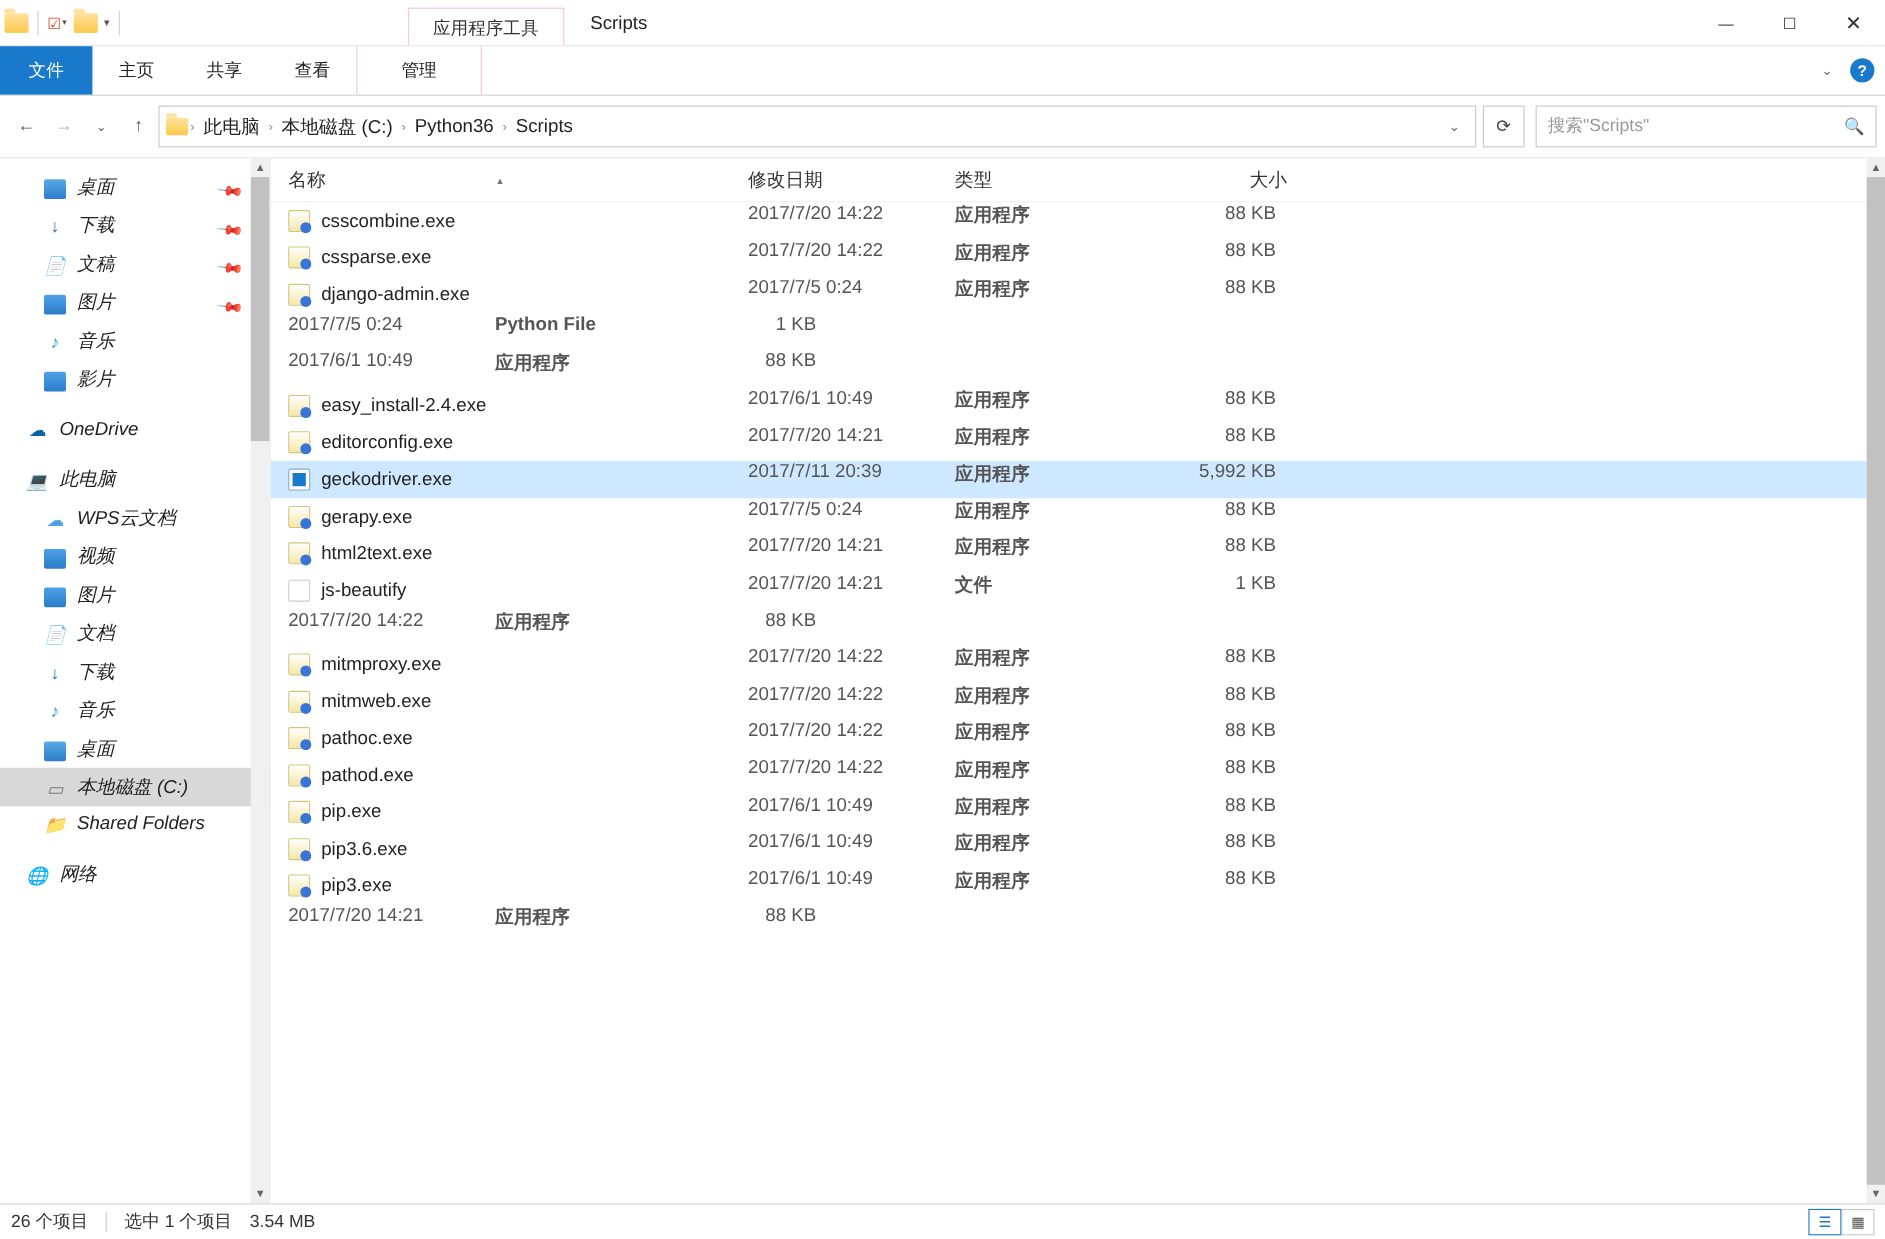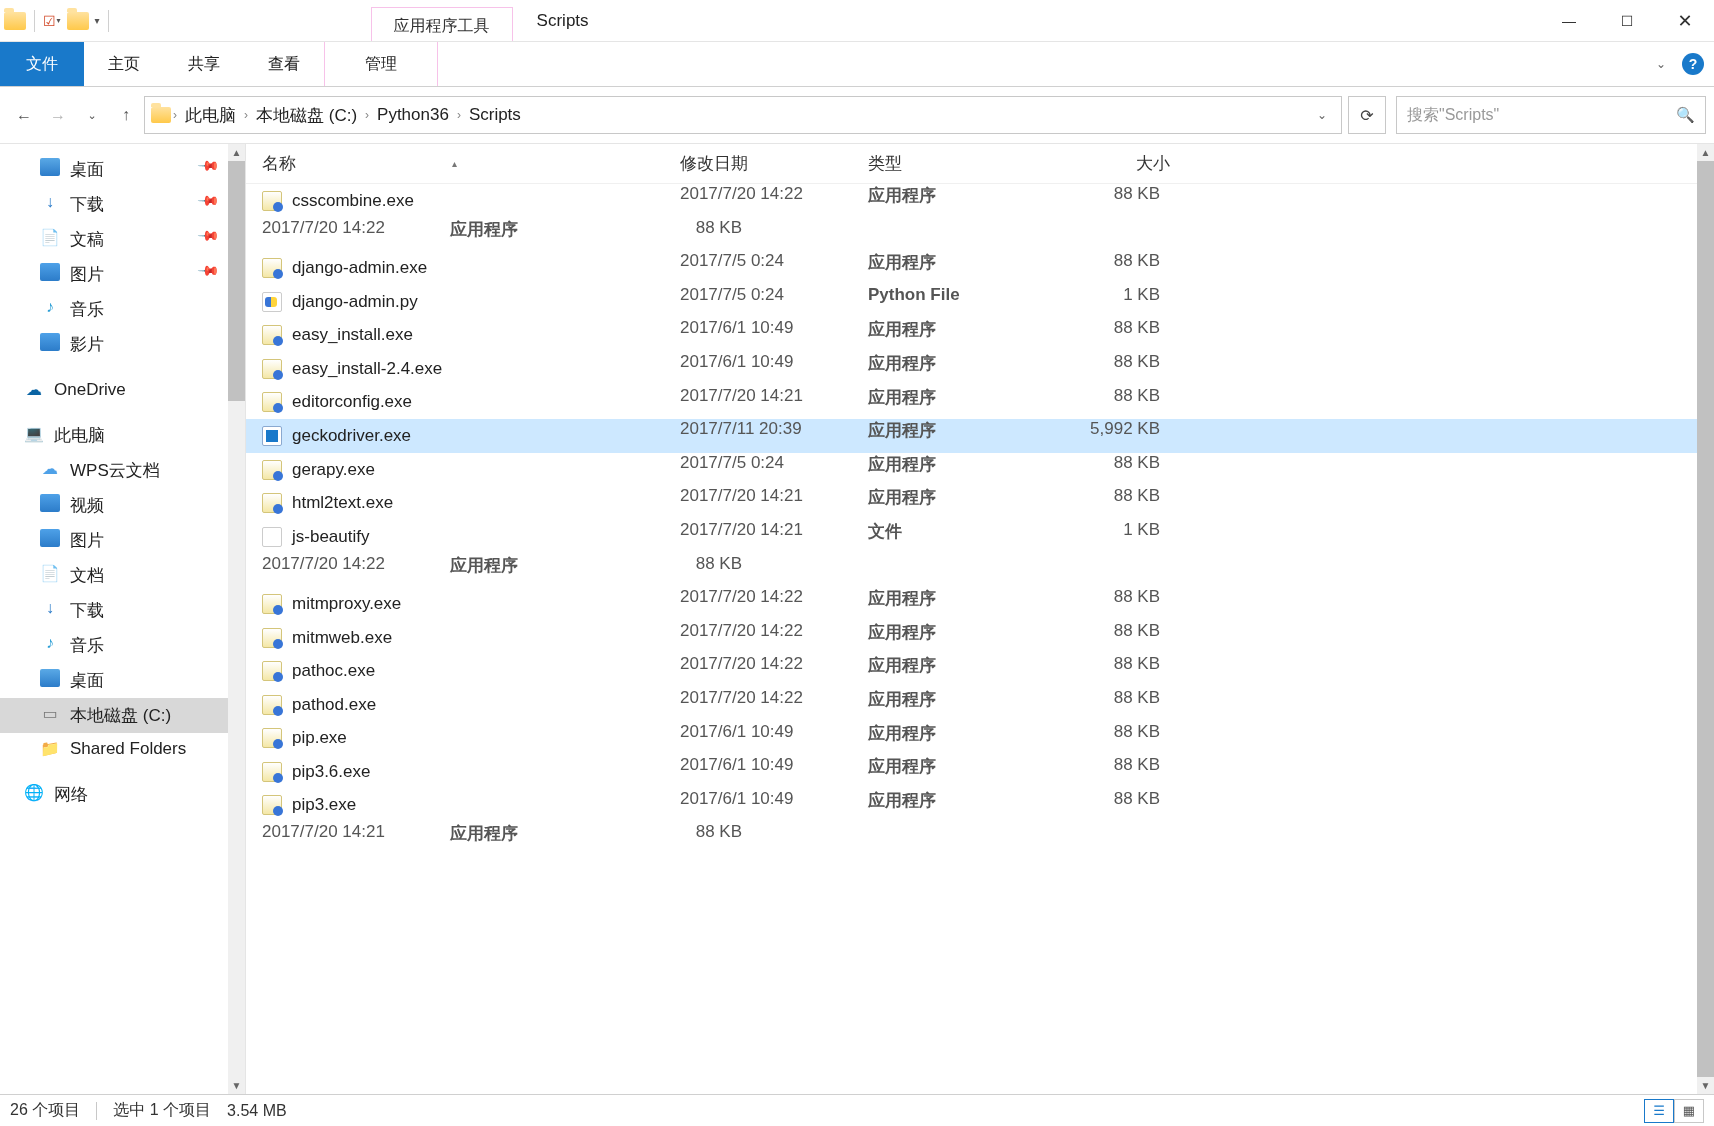--- a/index.html
+++ b/index.html
@@ -186,26 +186,27 @@
     padding-top:8px;
   }
   .nav-scroll {
     position:absolute;right:0;top:0;bottom:0;width:17px;
     background:#f0f0f0;
     display:flex;flex-direction:column;align-items:center;
   }
   .nav-scroll .arrow{height:17px;display:flex;align-items:center;justify-content:center;color:#666;font-size:10px;width:100%;}
   .nav-scroll .thumb{background:#c1c1c1;width:100%;height:240px;margin-top:0;}
   .nav-item {
-    display:flex;align-items:flex-start;
+    display:flex;align-items:flex-end;
     padding: 6px 0 6px 40px;
     gap:10px;
     font-size:17px;
     color:#222;
     position:relative;
+    font-style:italic;
   }
   .nav-item.top { padding-left:24px;}
   .nav-item .pin {
     position:absolute; right:28px; color:#888; font-size:14px;
     transform: rotate(45deg);
   }
   .nav-item.selected {
     background:#d8d8d8;
   }
   .nav-spacer { height:12px;}
@@ -468,47 +469,43 @@
         <div class="file-row">
           <div class="fname">
             <span class="exe-icon"></span>
             <span>csscombine.exe</span>
           </div>
           <div class="fdate">2017/7/20 14:22</div>
           <div class="ftype">应用程序</div>
           <div class="fsize">88 KB</div>
         </div>
         <div class="file-row">
+          <div class="fname">
+            <span class="exe-icon"></span>
+            <span>cssparse.exe</span>
+          </div>
           <div class="fdate">2017/7/20 14:22</div>
           <div class="ftype">应用程序</div>
           <div class="fsize">88 KB</div>
         </div>
         <div class="file-row">
           <div class="fname">
             <span class="exe-icon"></span>
             <span>django-admin.exe</span>
           </div>
           <div class="fdate">2017/7/5 0:24</div>
           <div class="ftype">应用程序</div>
           <div class="fsize">88 KB</div>
         </div>
         <div class="file-row">
-          <div class="fname">
-            <span class="py-icon"></span>
-            <span>django-admin.py</span>
-          </div>
           <div class="fdate">2017/7/5 0:24</div>
           <div class="ftype">Python File</div>
           <div class="fsize">1 KB</div>
         </div>
         <div class="file-row">
-          <div class="fname">
-            <span class="exe-icon"></span>
-            <span>easy_install.exe</span>
-          </div>
           <div class="fdate">2017/6/1 10:49</div>
           <div class="ftype">应用程序</div>
           <div class="fsize">88 KB</div>
         </div>
         <div class="file-row">
           <div class="fname">
             <span class="exe-icon"></span>
             <span>easy_install-2.4.exe</span>
           </div>
           <div class="fdate">2017/6/1 10:49</div>

